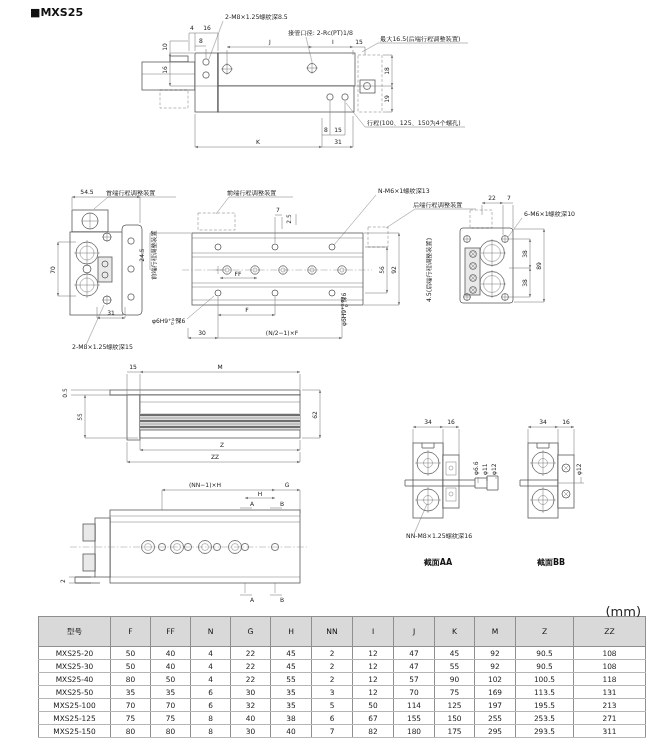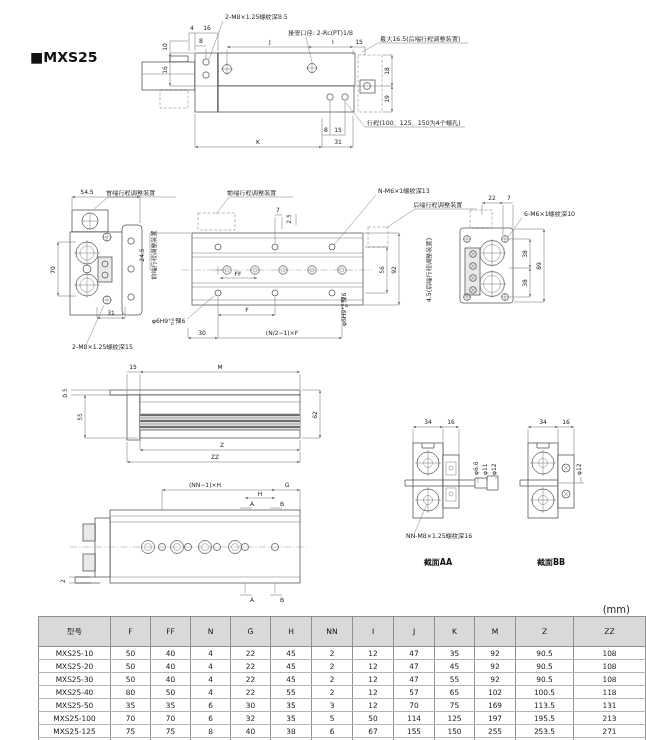--- a/index.html
+++ b/index.html
@@ -1,36 +1,36 @@
 <!DOCTYPE html>
 <html><head>
 <meta charset="utf-8">
 <style>
   html,body{margin:0;padding:0;background:#fff;}
   .canvas{position:relative;width:646px;height:740px;background:#ffffff;
           font-family:"DejaVu Sans",sans-serif;overflow:hidden;}
-  .title{position:absolute;left:30px;top:6px;font-size:14px;font-weight:bold;color:#111;margin-top:43px;}
+  .title{position:absolute;left:30px;top:6px;font-size:11px;font-weight:bold;color:#111;}
   svg{position:absolute;overflow:visible;}
   svg text{font-family:"DejaVu Sans",sans-serif;font-size:6px;fill:#222;}
   svg text.cjk{font-size:6.2px;}
   svg text.cap{font-size:8px;font-weight:bold;fill:#111;}
   svg text.mid{text-anchor:middle;}
   .sup{font-size:4.2px;}
   .ln{stroke:#5a5a5a;stroke-width:0.8;fill:none;}
   .lnf{stroke:#5a5a5a;stroke-width:0.8;fill:#ffffff;}
   .fl{stroke:#5a5a5a;stroke-width:0.8;fill:#e9e9e9;}
   .thin{stroke:#6a6a6a;stroke-width:0.45;fill:none;}
   .dim{stroke:#7a7a7a;stroke-width:0.55;fill:none;}
   .dsh{stroke-dasharray:3 1.8;}
   .cl{stroke:#8a8a8a;stroke-width:0.45;stroke-dasharray:7 2 1.6 2;fill:none;}
   .band{fill:#dcdcdc;}
   .dark{stroke:#4a4a4a;stroke-width:1.4;}
   
   .tablewrap{position:absolute;left:38px;top:616px;width:607px;}
-  .mm{position:absolute;right:15px;top:-12px;font-size:10px;color:#222;}
+  .mm{position:absolute;right:4px;top:-12px;font-size:13px;color:#222;}
   table.dims{border-collapse:collapse;table-layout:fixed;width:607px;border:1px solid #777;}
   table.dims th{background:#d9d9d9;font-weight:normal;height:13px;font-size:7.6px;
                 border:0.6px solid #8f8f8f;padding:8px;color:#111;}
   table.dims td{height:12px;font-size:7.4px;text-align:center;border:0.6px solid #b5b5b5;
                 border-left:0.6px solid #8f8f8f;border-right:0.6px solid #8f8f8f;
                 padding:0;color:#1a1a1a;background:#fff;}
 </style>
 </head>
 <body>
 
@@ -511,35 +511,20 @@
             <th>I</th>
             <th>J</th>
             <th>K</th>
             <th>M</th>
             <th>Z</th>
             <th>ZZ</th>
           </tr>
         </thead>
       <tbody>
           <tr>
-            <td>MXS25-10</td>
-            <td>50</td>
-            <td>40</td>
-            <td>4</td>
-            <td>22</td>
-            <td>45</td>
-            <td>2</td>
-            <td>12</td>
-            <td>47</td>
-            <td>35</td>
-            <td>92</td>
-            <td>90.5</td>
-            <td>108</td>
-          </tr>
-          <tr>
             <td>MXS25-20</td>
             <td>50</td>
             <td>40</td>
             <td>4</td>
             <td>22</td>
             <td>45</td>
             <td>2</td>
             <td>12</td>
             <td>47</td>
             <td>45</td>
@@ -565,21 +550,21 @@
           <tr>
             <td>MXS25-40</td>
             <td>80</td>
             <td>50</td>
             <td>4</td>
             <td>22</td>
             <td>55</td>
             <td>2</td>
             <td>12</td>
             <td>57</td>
-            <td>65</td>
+            <td>90</td>
             <td>102</td>
             <td>100.5</td>
             <td>118</td>
           </tr>
           <tr>
             <td>MXS25-50</td>
             <td>35</td>
             <td>35</td>
             <td>6</td>
             <td>30</td>

